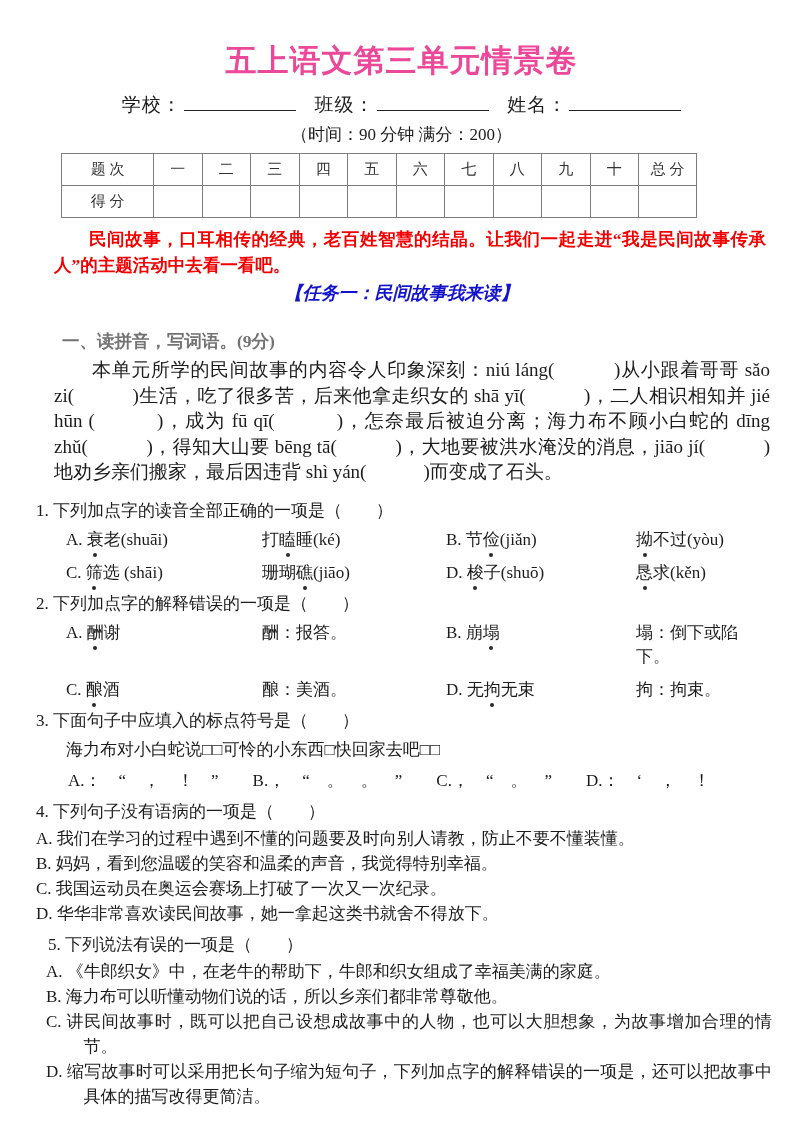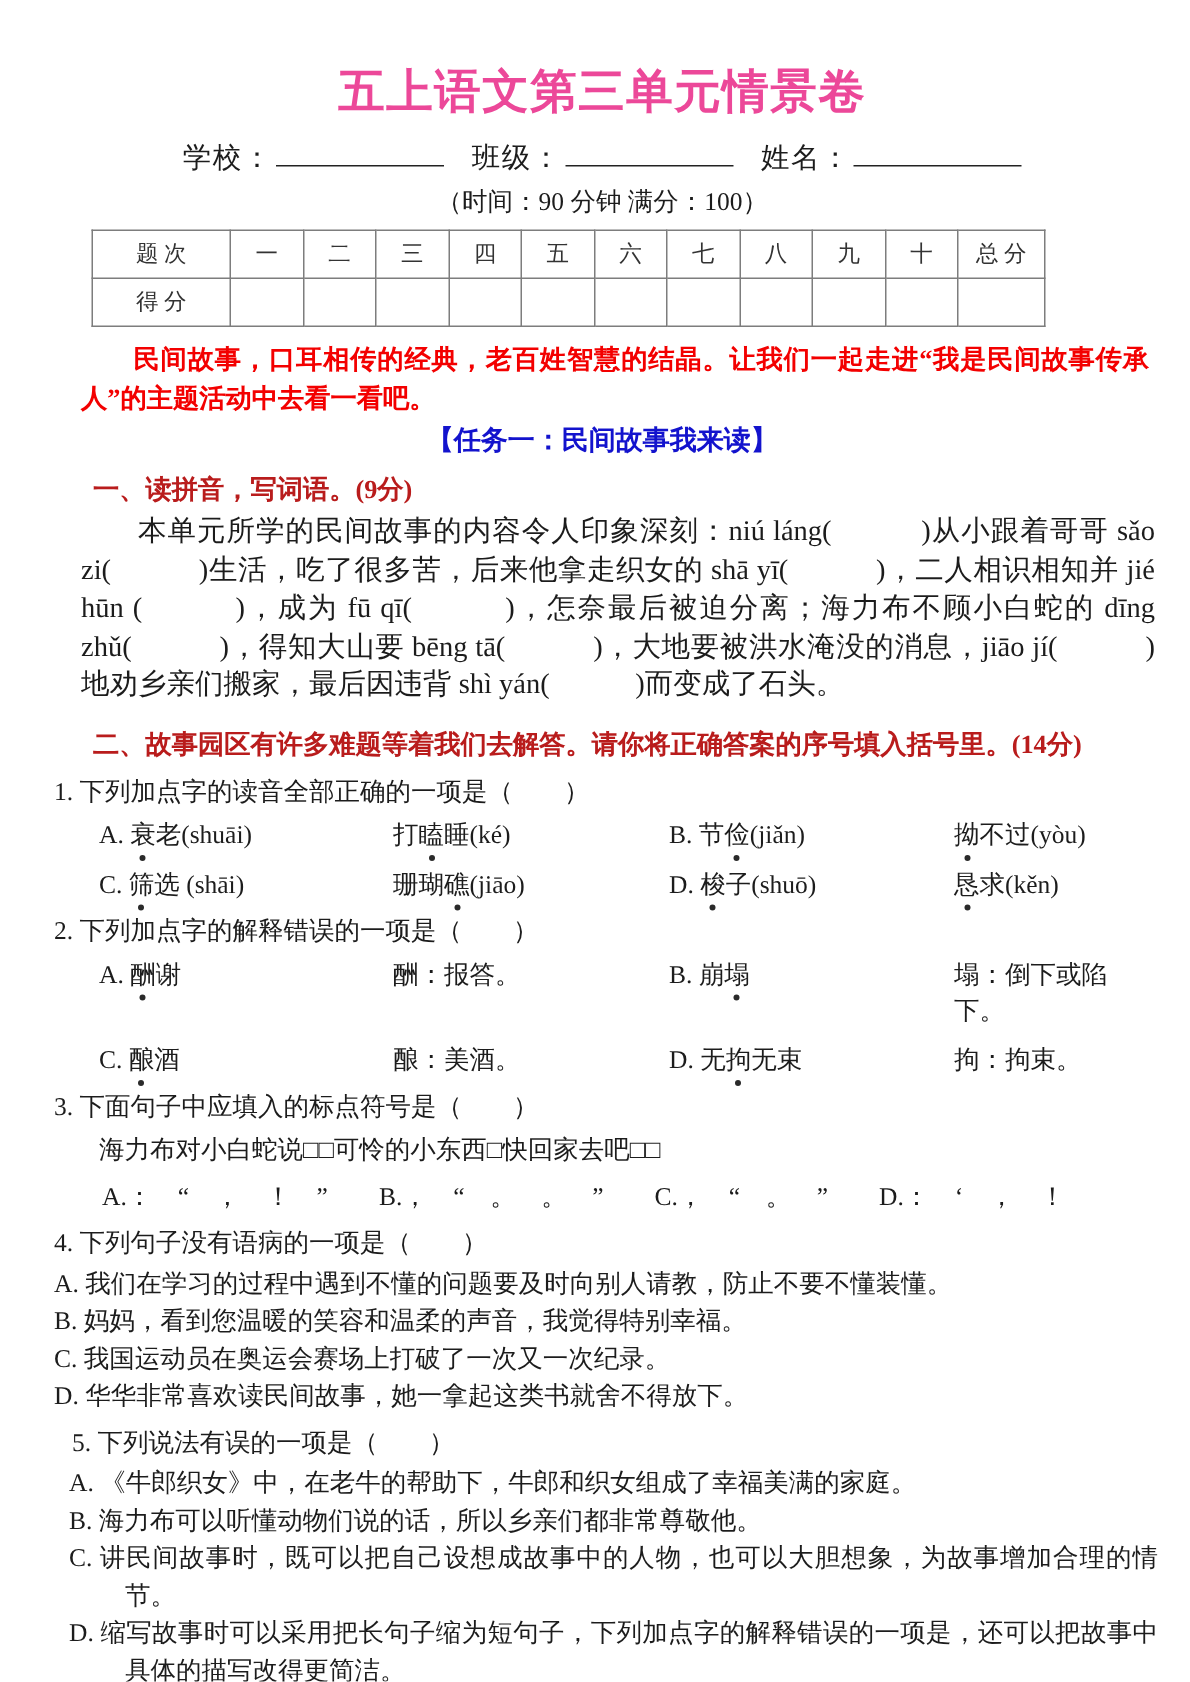--- a/index.html
+++ b/index.html
@@ -36,26 +36,26 @@
   }
 
   .intro {
     margin: 8px 0 0 18px; width: 712px;
     color: #f30000; font-weight: bold; font-size: 17.5px; line-height: 26px;
     text-indent: 2em; text-align: justify;
   }
 
   .task-heading {
     text-align: center; margin: 3px 0 6px;
-    color: #1313cd; font-weight: bold; font-size: 18px; line-height: 24px;
+    color: #1313cd; font-weight: bold; font-size: 18px; line-height: 24px; font-style: italic;
   }
 
   .sec-heading {
-    margin: 9px 0 2px 26px;
-    color: #b91c1c; font-weight: bold; font-size: 17.5px; line-height: 25px;
+    margin: 24px 0 2px 26px;
+    color: #737373; font-weight: bold; font-size: 17.5px; line-height: 25px;
   }
 
   .body-para {
     margin: 3px 0 14px 18px; width: 716px;
     font-size: 19px; line-height: 25.5px; text-indent: 2em; text-align: justify;
   }
 
   .stem { margin: 7px 0 1px; font-size: 17px; line-height: 24px; }
 
   .opt-grid {
@@ -88,21 +88,21 @@
 <div class="page">
 
   <h1 class="title">五上语文第三单元情景卷</h1>
 
   <div class="fields-row">
     <span class="lbl">学校：</span><span class="blank"></span>
     <span class="lbl">班级：</span><span class="blank"></span>
     <span class="lbl">姓名：</span><span class="blank last"></span>
   </div>
 
-  <div class="meta-line">（时间：90 分钟 满分：100）</div>
+  <div class="meta-line">（时间：90 分钟 满分：200）</div>
 
   <table class="score-table">
     <colgroup>
       <col style="width:92px">
         <col>
         <col>
         <col>
         <col>
         <col>
         <col>
@@ -145,21 +145,20 @@
     </table>
 
   <p class="intro">民间故事，口耳相传的经典，老百姓智慧的结晶。让我们一起走进“我是民间故事传承人”的主题活动中去看一看吧。</p>
 
   <div class="task-heading">【任务一：民间故事我来读】</div>
 
   <div class="sec-heading">一、读拼音，写词语。(9分)</div>
 
   <p class="body-para">本单元所学的民间故事的内容令人印象深刻：niú láng(　　　)从小跟着哥哥 sǎo zi(　　　)生活，吃了很多苦，后来他拿走织女的 shā yī(　　　)，二人相识相知并 jié hūn (　　　)，成为 fū qī(　　　)，怎奈最后被迫分离；海力布不顾小白蛇的 dīng zhǔ(　　　)，得知大山要 bēng tā(　　　)，大地要被洪水淹没的消息，jiāo jí(　　　)地劝乡亲们搬家，最后因违背 shì yán(　　　)而变成了石头。</p>
 
-  <div class="sec-heading">二、故事园区有许多难题等着我们去解答。请你将正确答案的序号填入括号里。(14分)</div>
 
   <p class="stem">1. 下列加点字的读音全部正确的一项是（　　）</p>
   <div class="opt-grid">
     <span class="cell"><span>A. </span><span class="em">衰</span><span>老(shuāi)</span></span>
     <span class="cell"><span>打</span><span class="em">瞌</span><span>睡(ké)</span></span>
     <span class="cell"><span>B. 节</span><span class="em">俭</span><span>(jiǎn)</span></span>
     <span class="cell"><span></span><span class="em">拗</span><span>不过(yòu)</span></span>
     <span class="cell"><span>C. </span><span class="em">筛</span><span>选 (shāi)</span></span>
     <span class="cell"><span>珊瑚</span><span class="em">礁</span><span>(jiāo)</span></span>
     <span class="cell"><span>D. </span><span class="em">梭</span><span>子(shuō)</span></span>

